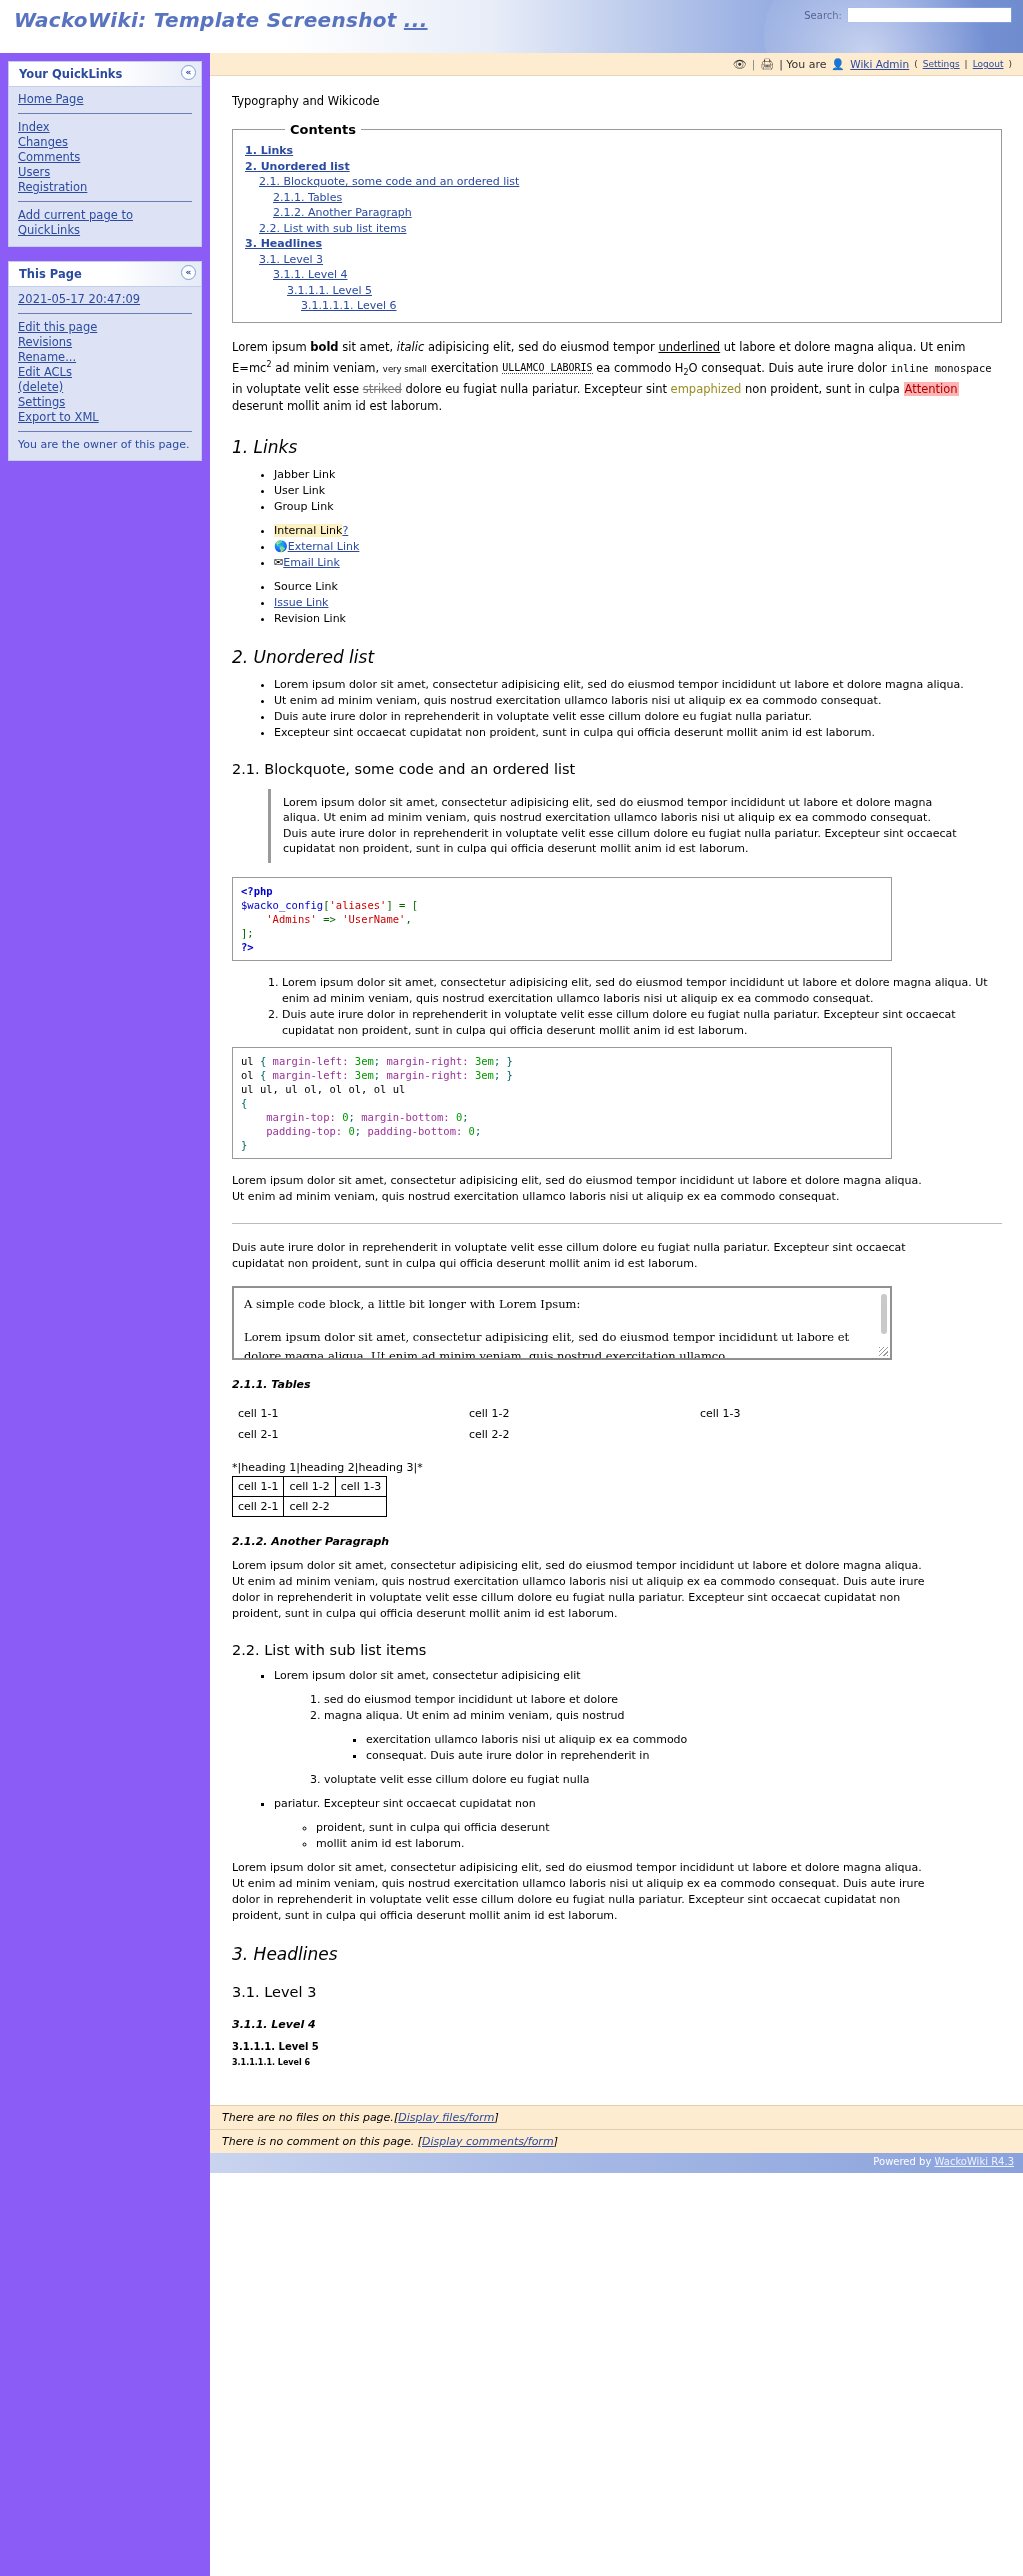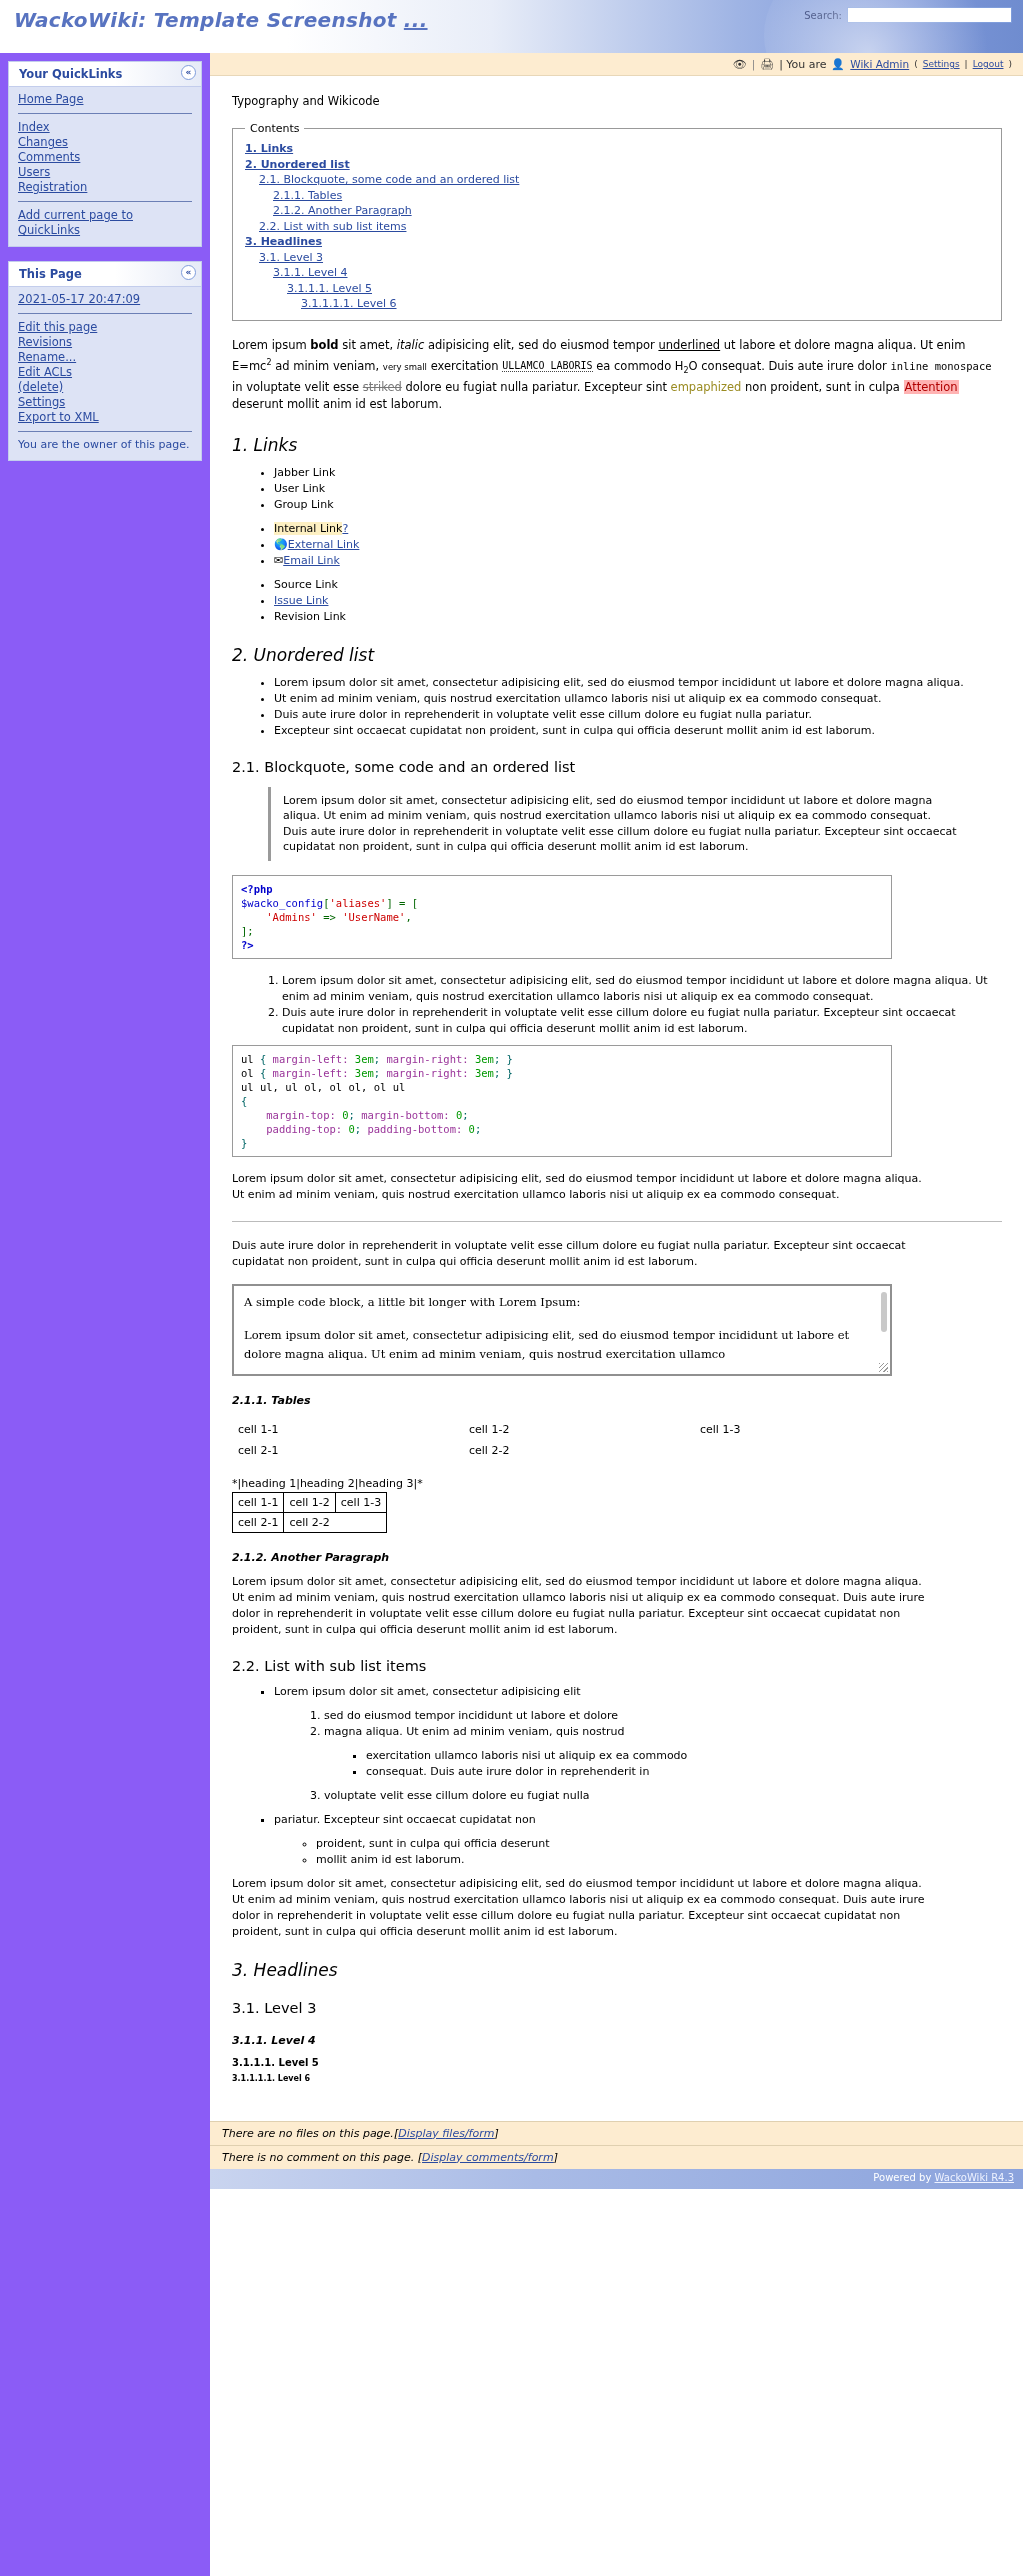--- a/index.html
+++ b/index.html
@@ -90,21 +90,21 @@
 
   .main { padding:18px 22px 0 22px; }
 
   .intro { font-size:11.5px; margin:0 0 14px 0; }
 
   
   fieldset.toc {
     border:1px solid #999; margin:0 0 16px 0; padding:6px 10px 8px 12px;
     max-width:805px;
   }
-  fieldset.toc legend { font-weight:normal; font-size:11px; padding:0 5px; }
+  fieldset.toc legend { font-weight:bold; font-size:13px; padding:0 5px;margin-left:40px; }
   .toc a { display:block; font-size:11px; line-height:15.5px; font-weight:normal;}
   .toc a.lvl1 { font-weight:bold; margin-left:0; }
   .toc a.lvl2 { margin-left:14px; }
   .toc a.lvl3 { margin-left:28px; }
   .toc a.lvl4 { margin-left:42px; }
   .toc a.lvl5 { margin-left:56px; }
 
   
   .typo { font-size:11.5px; line-height:17px; margin:0 0 22px 0; text-align:left; }
   .typo b { font-weight:bold; }
@@ -156,21 +156,21 @@
   .c-prop { color:#993399; }
   .c-val { color:#009900; }
   .c-brace { color:#006666; }
 
   hr.rule { border:0; border-top:1px solid #bbb; margin:18px 0 16px 0; }
 
   .para { font-size:11px; line-height:16px; margin:0 0 14px 0; max-width:700px; }
 
   .codebox {
     border:2px solid #909090; background:#fff; position:relative;
-    margin:6px 0 14px 0; max-width:660px; height:92px; overflow:hidden;
+    margin:6px 0 14px 0; max-width:660px; height:74px; overflow:hidden;
   }
   .codebox .inner {
     padding:7px 10px; font-family:"DejaVu Serif", serif; font-size:11.5px; line-height:19px;
   }
   .codebox.mono .inner { font-family:"DejaVu Sans Mono", monospace; font-size:11px; }
   .vscroll {
     position:absolute; right:3px; top:6px; width:6px; height:40px;
     background:#c9c9c9; border-radius:3px;
   }
   .hscroll {

